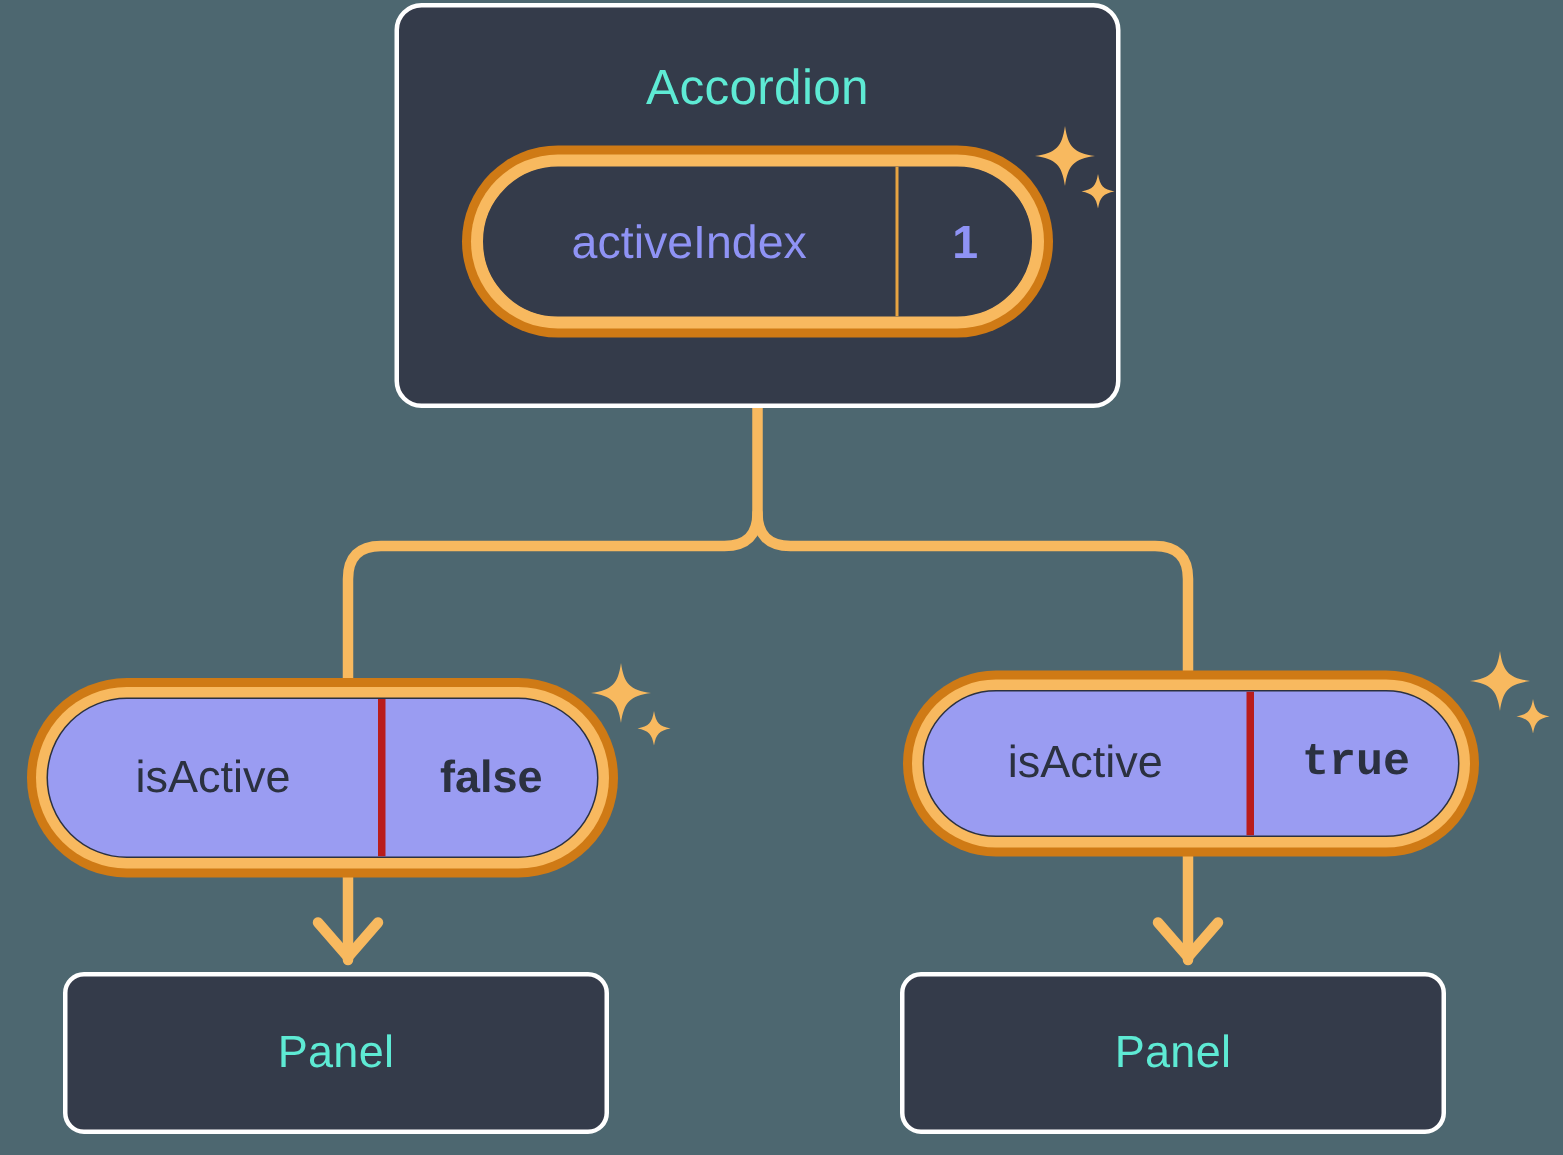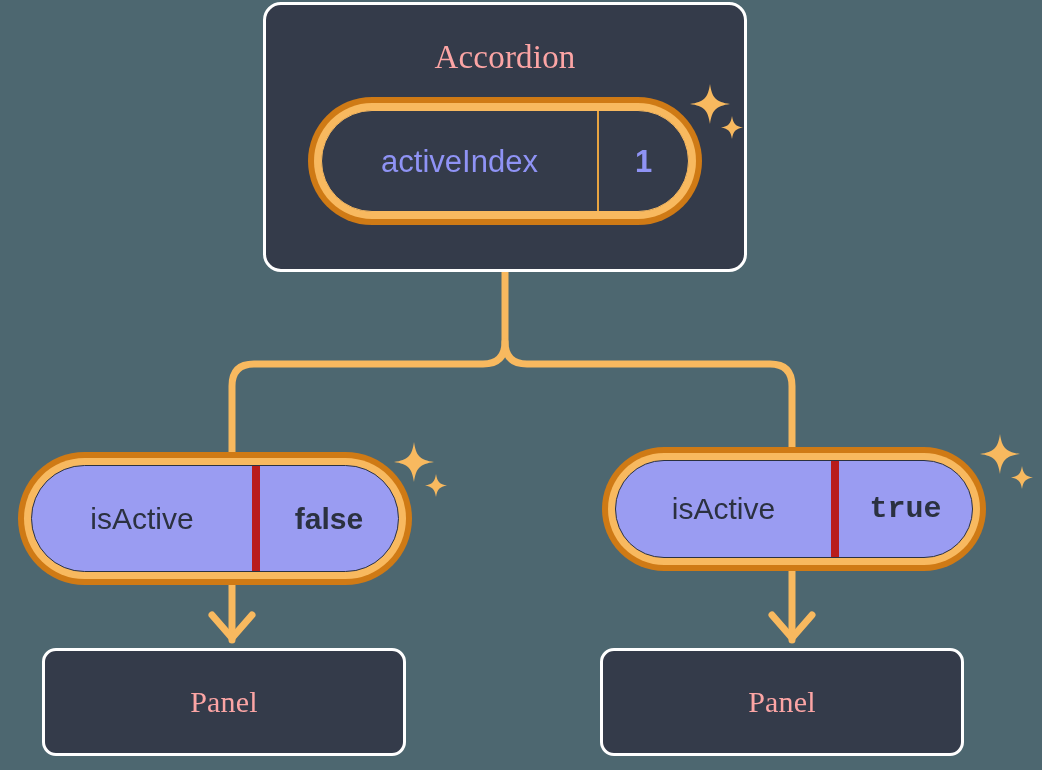--- a/index.html
+++ b/index.html
@@ -36,27 +36,26 @@
     position: absolute;
     box-sizing: border-box;
     background: #343b4a;
     border: 3px solid #ffffff;
     border-radius: 16px;
     display: flex;
     flex-direction: column;
     align-items: center;
   }
   .node-title {
-    color: #fca5a5;
+    color: #5eead4;
     font-size: 33px;
     font-weight: 400;
     letter-spacing: 0.2px;
     line-height: 1;
     white-space: nowrap;
-    font-family: Liberation Serif, serif;
   }
 
   #node-accordion {
     left: 263px;
     top: 2px;
     width: 484px;
     height: 270px;
     border-radius: 18px;
     justify-content: flex-start;
     padding-top: 36px;
@@ -124,21 +123,21 @@
   }
 
   
   .pill-purple .pill-body {
     background: #9a9cf2;
     border: 1px solid #2b3140;
   }
   .pill-purple .pill-key {
     color: #2b3140;
     font-size: 30px;
-    border-right: 8px solid #b91c1c;
+    border-right: 5px solid #b91c1c;
   }
   .pill-purple .pill-val {
     color: #2b3140;
     font-size: 30px;
     font-weight: 700;
   }
 
   #pill-active-index {
     left: 308px;
     top: 97px;

